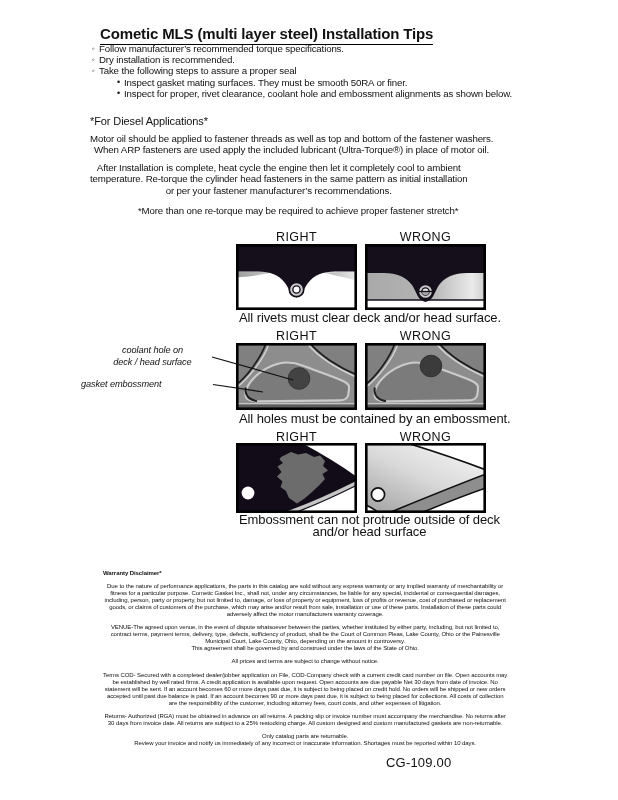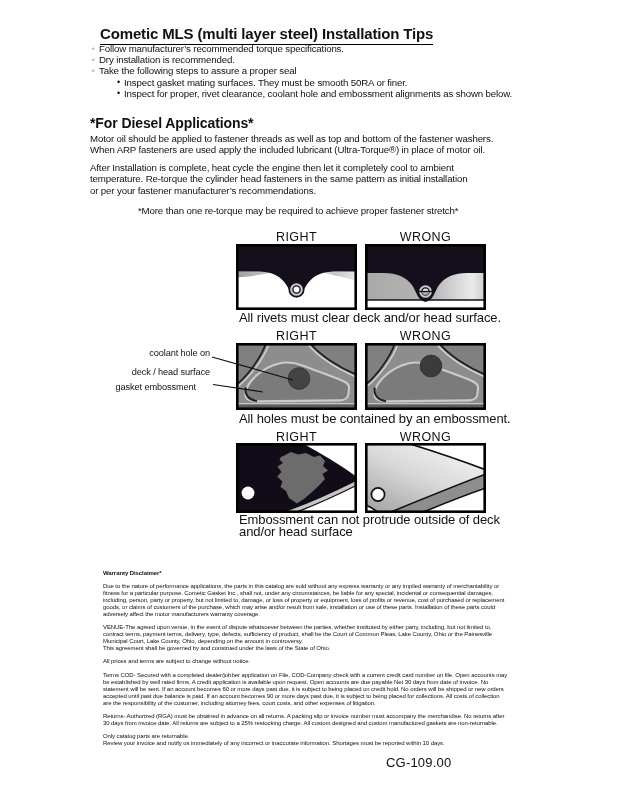--- a/index.html
+++ b/index.html
@@ -1,43 +1,43 @@
 <!DOCTYPE html>
 <html><head>
 <meta charset="utf-8">
 <style>
   html,body{margin:0;padding:0;}
   body{
     width:618px;height:800px;position:relative;background:#ffffff;
     font-family:"Liberation Sans", sans-serif;color:#111;overflow:hidden;
   }
   .abs{position:absolute;}
-  .pre{white-space:pre-line;}
+  .pre{white-space:pre-line;text-align:center;}
 
   #title{
     left:100px;top:25px;font-size:15px;font-weight:bold;letter-spacing:-0.15px;
     border-bottom:1.6px solid #000;padding-bottom:2px;
   }
 
   #bullets{left:92px;top:43px;font-size:9.7px;line-height:11.2px;letter-spacing:-0.15px;}
   .b-row{display:flex;}
   .bm{width:7px;font-size:7.5px;line-height:11.2px;}
   .sub{padding-left:25px;}
   .sbm{width:7px;font-size:9px;line-height:11.2px;}
 
-  #diesel-heading{left:90px;top:115px;font-size:14px;font-weight:bold;letter-spacing:-0.1px;}
+  #diesel-heading{left:90px;top:115px;font-size:11px;font-weight:normal;letter-spacing:-0.1px;}
   .bodytext{font-size:9.7px;line-height:11.3px;letter-spacing:-0.15px;}
   #diesel-para1{left:90px;top:133px;}
   #diesel-para2{left:90px;top:162px;}
   #diesel-footnote{left:90px;top:205px;margin-left:48px;}
 
   .rwlabel{width:121px;text-align:center;font-size:12.5px;letter-spacing:0.4px;}
   .caption{font-size:13px;line-height:11.5px;letter-spacing:-0.1px;}
 
-  .annlabel{width:115px;text-align:right;font-size:9.2px;line-height:19px;letter-spacing:-0.1px;}
+  .annlabel{width:115px;font-size:9.2px;line-height:12px;letter-spacing:-0.1px;font-style:italic;}
 
   #warranty{left:103px;top:570px;font-size:6px;line-height:7.1px;letter-spacing:-0.08px;}
   #warranty .whead{font-weight:bold;margin-bottom:5.5px;}
   #warranty .wpara{margin-bottom:6px;}
 
   #pagenum{left:386px;top:755px;font-size:13px;letter-spacing:0.2px;}
 </style>
 </head>
 <body>
 

